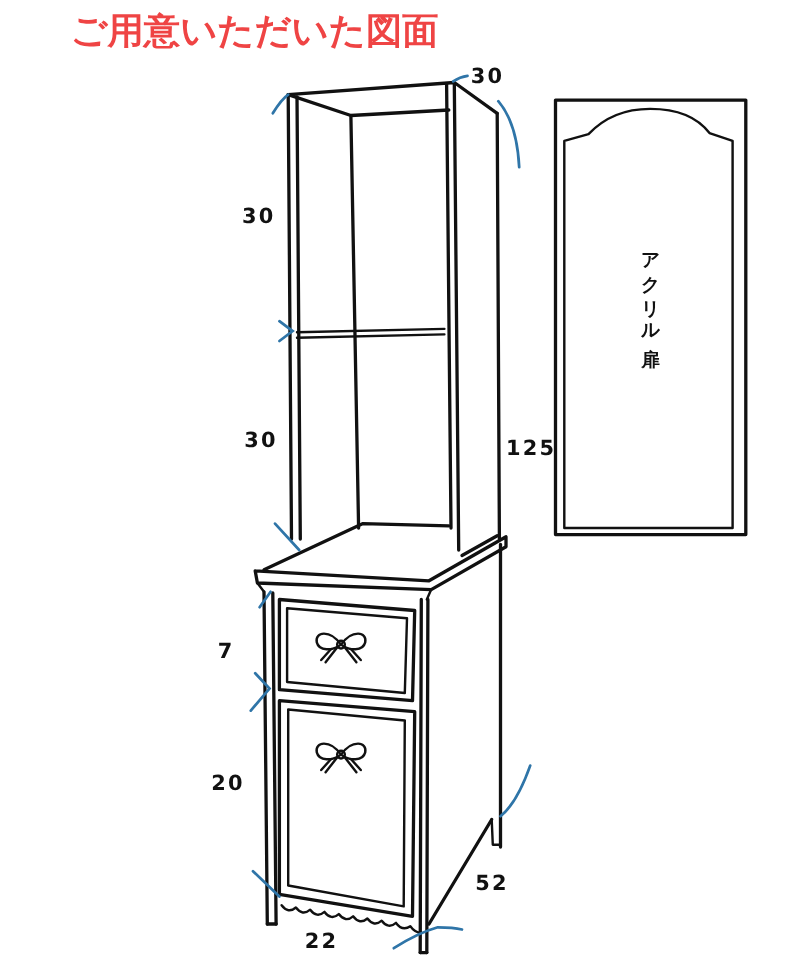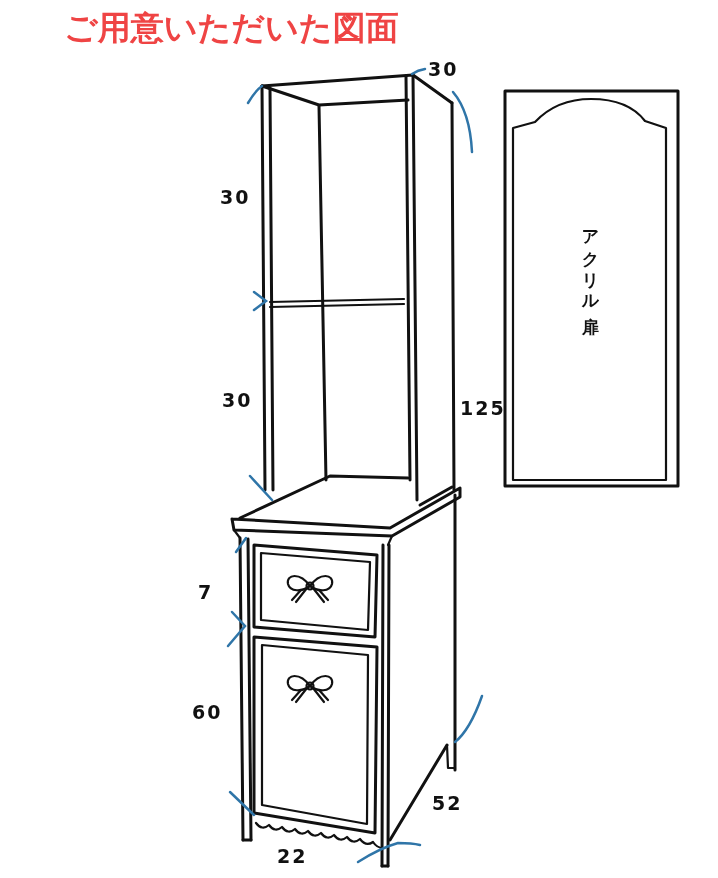--- a/index.html
+++ b/index.html
@@ -108,17 +108,17 @@
     <path class="blue" d="M358,862 Q380,848 398,843 Q412,843 420,845"></path>
     <path class="blue" d="M482,696 Q470,730 455,742"></path>
   </g>
 </svg>
 
 <div class="dim" style="left:428px; top:58px;">30</div>
 <div class="dim" style="left:220px; top:186px;">30</div>
 <div class="dim" style="left:222px; top:389px;">30</div>
 <div class="dim" style="left:460px; top:397px;">125</div>
 <div class="dim" style="left:198px; top:581px;">7</div>
-<div class="dim" style="left:192px; top:701px;">60</div>
+<div class="dim" style="left:192px; top:701px;">20</div>
 <div class="dim" style="left:432px; top:792px;">52</div>
 <div class="dim" style="left:277px; top:845px;">22</div>
 
 <div class="vtext" style="left:580px; top:218px;">アクリル扉</div>
 
 </body></html>

